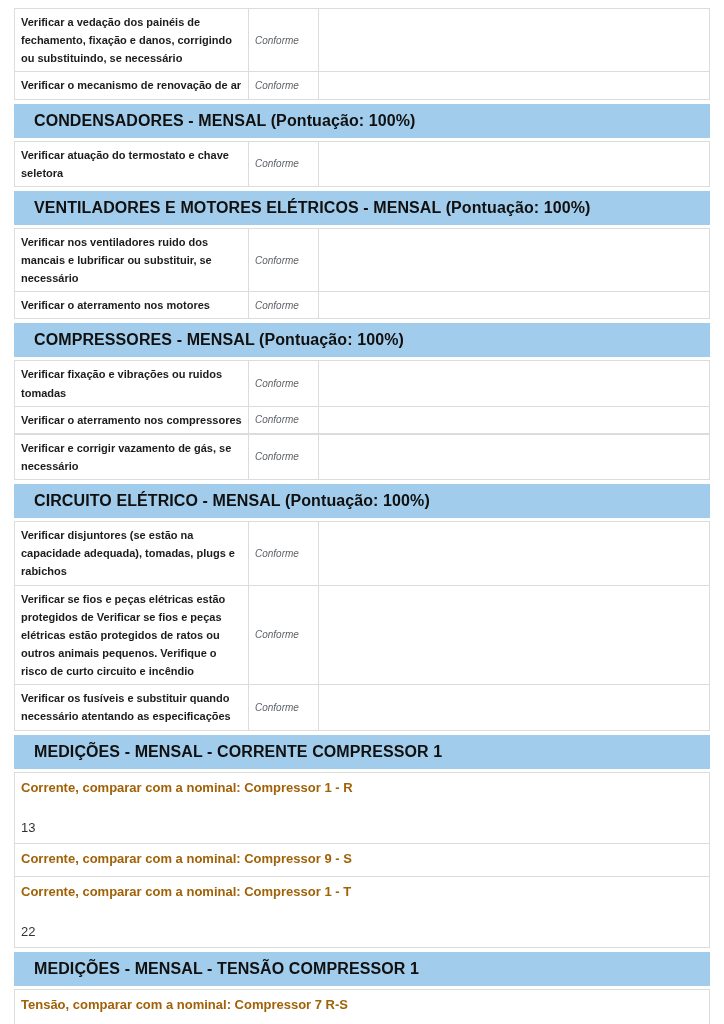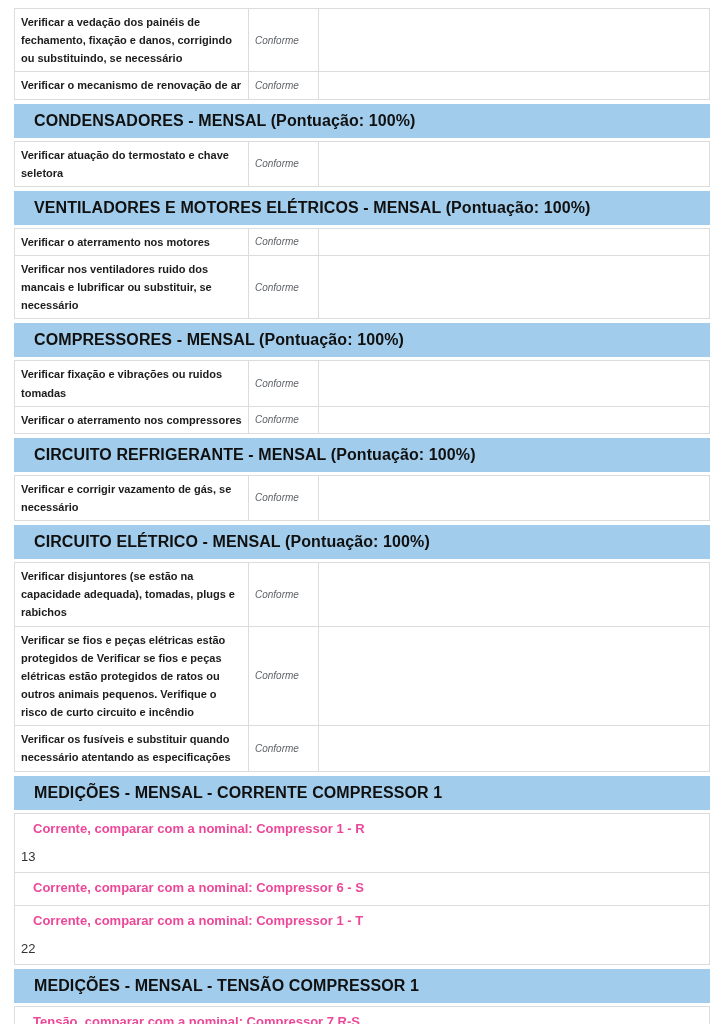--- a/index.html
+++ b/index.html
@@ -60,26 +60,25 @@
     border: 1px solid #dcdcdc;
     border-bottom: none;
   }
   .measure-row {
     border-bottom: 1px solid #dcdcdc;
     padding: 7px 6px 8px 6px;
   }
   .m-label {
     font-size: 13px;
     font-weight: bold;
-    color: #ec4899;
+    color: #a16207;
     line-height: 1.25;
-    margin-left: 12px;
   }
   .m-value {
-    margin-top: 12px;
+    margin-top: 24px;
     font-size: 13px;
     color: #333333;
     line-height: 1.2;
   }
 </style>
 </head>
 <body>
 
 <div class="page">
 
@@ -105,47 +104,46 @@
     <td class="item">Verificar atuação do termostato e chave seletora</td>
     <td class="status">Conforme</td>
     <td class="notes"></td>
   </tr>
         </tbody>
       </table>
       <div class="section-header">VENTILADORES E MOTORES ELÉTRICOS - MENSAL (Pontuação: 100%)</div>
       <table class="checklist">
         <tbody>
           <tr>
-    <td class="item">Verificar o aterramento nos motores</td>
+    <td class="item">Verificar nos ventiladores ruido dos mancais e lubrificar ou substituir, se necessário</td>
     <td class="status">Conforme</td>
     <td class="notes"></td>
   </tr>
           <tr>
-    <td class="item">Verificar nos ventiladores ruido dos mancais e lubrificar ou substituir, se necessário</td>
+    <td class="item">Verificar o aterramento nos motores</td>
     <td class="status">Conforme</td>
     <td class="notes"></td>
   </tr>
         </tbody>
       </table>
       <div class="section-header">COMPRESSORES - MENSAL (Pontuação: 100%)</div>
       <table class="checklist">
         <tbody>
           <tr>
     <td class="item">Verificar fixação e vibrações ou ruidos tomadas</td>
     <td class="status">Conforme</td>
     <td class="notes"></td>
   </tr>
           <tr>
     <td class="item">Verificar o aterramento nos compressores</td>
     <td class="status">Conforme</td>
     <td class="notes"></td>
   </tr>
         </tbody>
       </table>
-      <div class="section-header">CIRCUITO REFRIGERANTE - MENSAL (Pontuação: 100%)</div>
       <table class="checklist">
         <tbody>
           <tr>
     <td class="item">Verificar e corrigir vazamento de gás, se necessário</td>
     <td class="status">Conforme</td>
     <td class="notes"></td>
   </tr>
         </tbody>
       </table>
       <div class="section-header">CIRCUITO ELÉTRICO - MENSAL (Pontuação: 100%)</div>
@@ -168,21 +166,21 @@
   </tr>
         </tbody>
       </table>
       <div class="section-header">MEDIÇÕES - MENSAL - CORRENTE COMPRESSOR 1</div>
       <div class="measure-list">
         <div class="measure-row">
     <div class="m-label">Corrente, comparar com a nominal: Compressor 1 - R</div>
     <div class="m-value">13</div>
   </div>
         <div class="measure-row">
-    <div class="m-label">Corrente, comparar com a nominal: Compressor 6 - S</div>
+    <div class="m-label">Corrente, comparar com a nominal: Compressor 9 - S</div>
   </div>
         <div class="measure-row">
     <div class="m-label">Corrente, comparar com a nominal: Compressor 1 - T</div>
     <div class="m-value">22</div>
   </div>
       </div>
       <div class="section-header">MEDIÇÕES - MENSAL - TENSÃO COMPRESSOR 1</div>
       <div class="measure-list">
         <div class="measure-row">
     <div class="m-label">Tensão, comparar com a nominal: Compressor 7 R-S</div>

